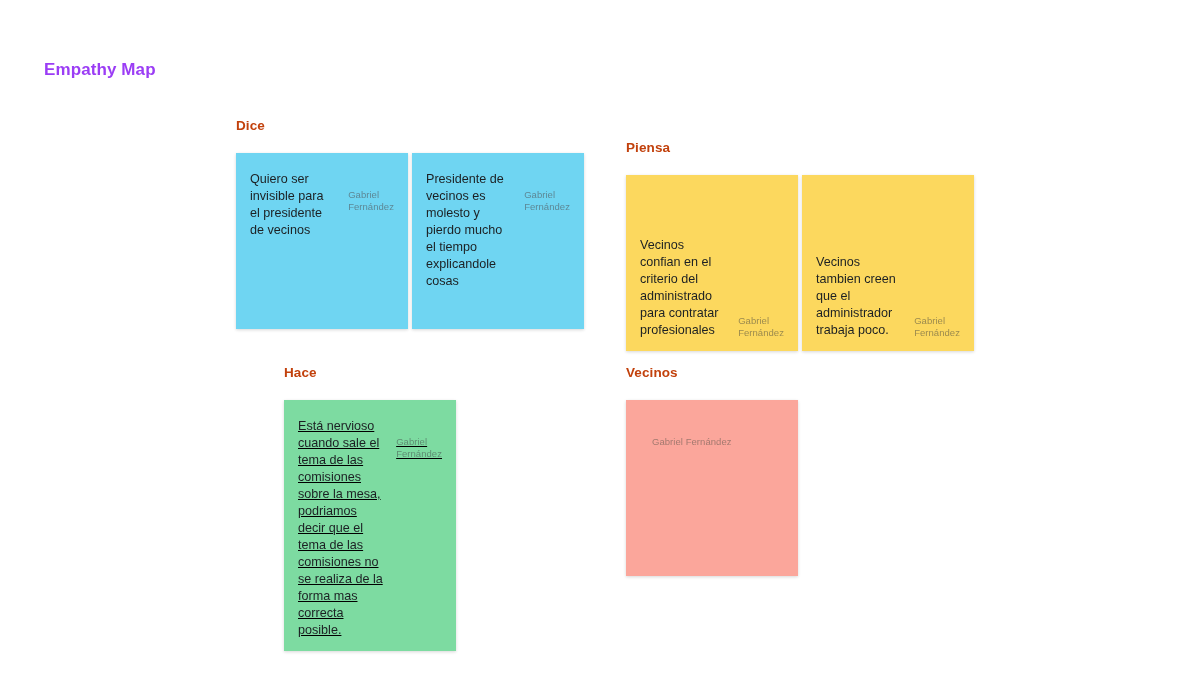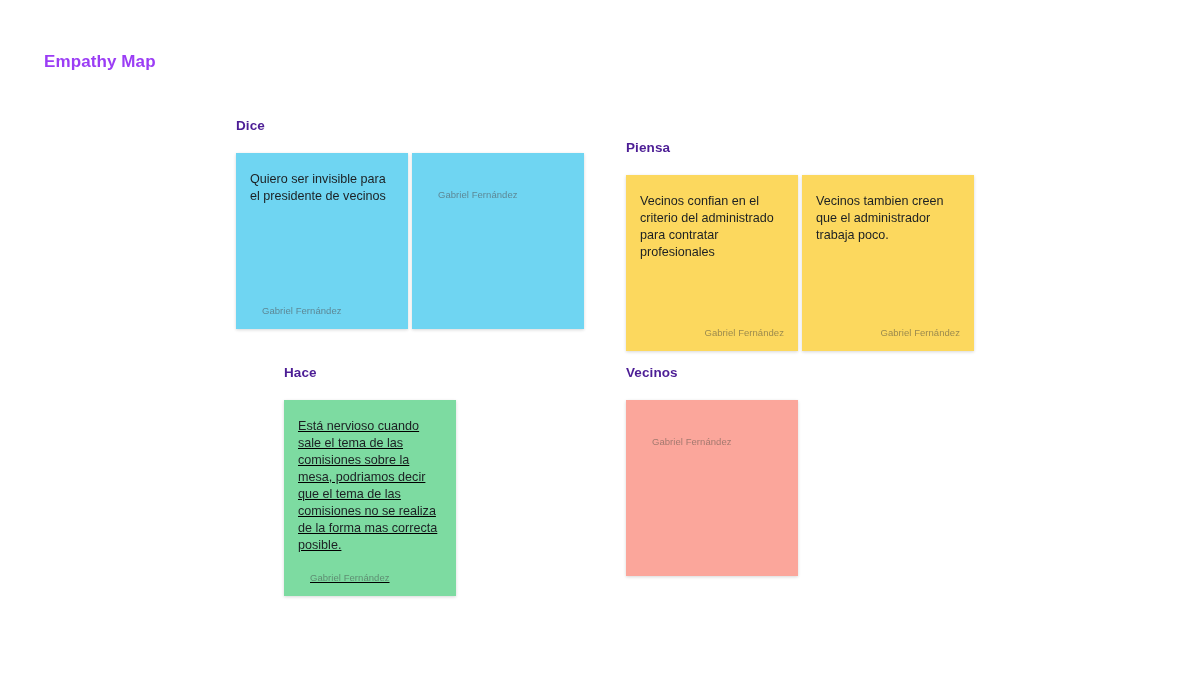--- a/index.html
+++ b/index.html
@@ -12,21 +12,21 @@
     background: #ffffff;
     font-family: "Liberation Sans", sans-serif;
     overflow: hidden;
     position: relative;
     -webkit-font-smoothing: antialiased;
   }
 
   #page-title {
     position: absolute;
     left: 44px;
-    top: 52px;
+    top: 60px;
     font-size: 17px;
     font-weight: bold;
     color: #9b3df5;
     letter-spacing: 0.1px;
   }
 
   .board {
     position: absolute;
     left: 236px;
     top: 118px;
@@ -38,40 +38,39 @@
   }
 
   .q-dice   { left: 0px;   top: 0px;   }
   .q-piensa { left: 390px; top: 22px;   }
   .q-hace   { left: 0px;   top: 247px; padding-left: 48px; }
   .q-siente { left: 390px; top: 247px; }
 
   .quadrant-title {
     font-size: 13.5px;
     font-weight: bold;
-    color: #4c1d95;
+    color: #c2410c;
     letter-spacing: 0.1px;
     margin: 0 0 19px 0;
     line-height: 16px;
     white-space: nowrap;
   }
 
   .cards-row {
     display: flex;
     align-items: flex-start;
     gap: 4px;
   }
 
   .sticky {
     position: relative;
     width: 172px;
     box-sizing: border-box;
     padding: 18px 14px 12px 14px;
     display: flex;
-    flex-direction: column;
     box-shadow: 0 1px 3px rgba(0,0,0,0.16);
   }
 
   .sticky.tall-blue   { min-height: 176px; }
   .sticky.tall-yellow { min-height: 176px; }
   .sticky.tall-green  { min-height: 176px; }
   .sticky.tall-red    { min-height: 176px; }
 
   .sticky-text {
     font-size: 12.6px;
@@ -109,20 +108,21 @@
 <div class="board">
 
   <section class="quadrant q-dice">
     <div class="quadrant-title">Dice</div>
     <div class="cards-row">
       <div class="sticky color-blue tall-blue">
         <div class="sticky-text">Quiero ser invisible para el presidente de vecinos</div>
         <div class="sticky-author">Gabriel Fernández</div>
       </div>
       <div class="sticky color-blue tall-blue">
+        <div class="sticky-text">Presidente de vecinos es molesto y pierdo mucho el tiempo explicandole cosas</div>
         <div class="sticky-author">Gabriel Fernández</div>
       </div>
     </div>
   </section>
 
   <section class="quadrant q-piensa">
     <div class="quadrant-title">Piensa</div>
     <div class="cards-row">
       <div class="sticky color-yellow tall-yellow">
         <div class="sticky-text">Vecinos confian en el criterio del administrado para contratar profesionales</div>

